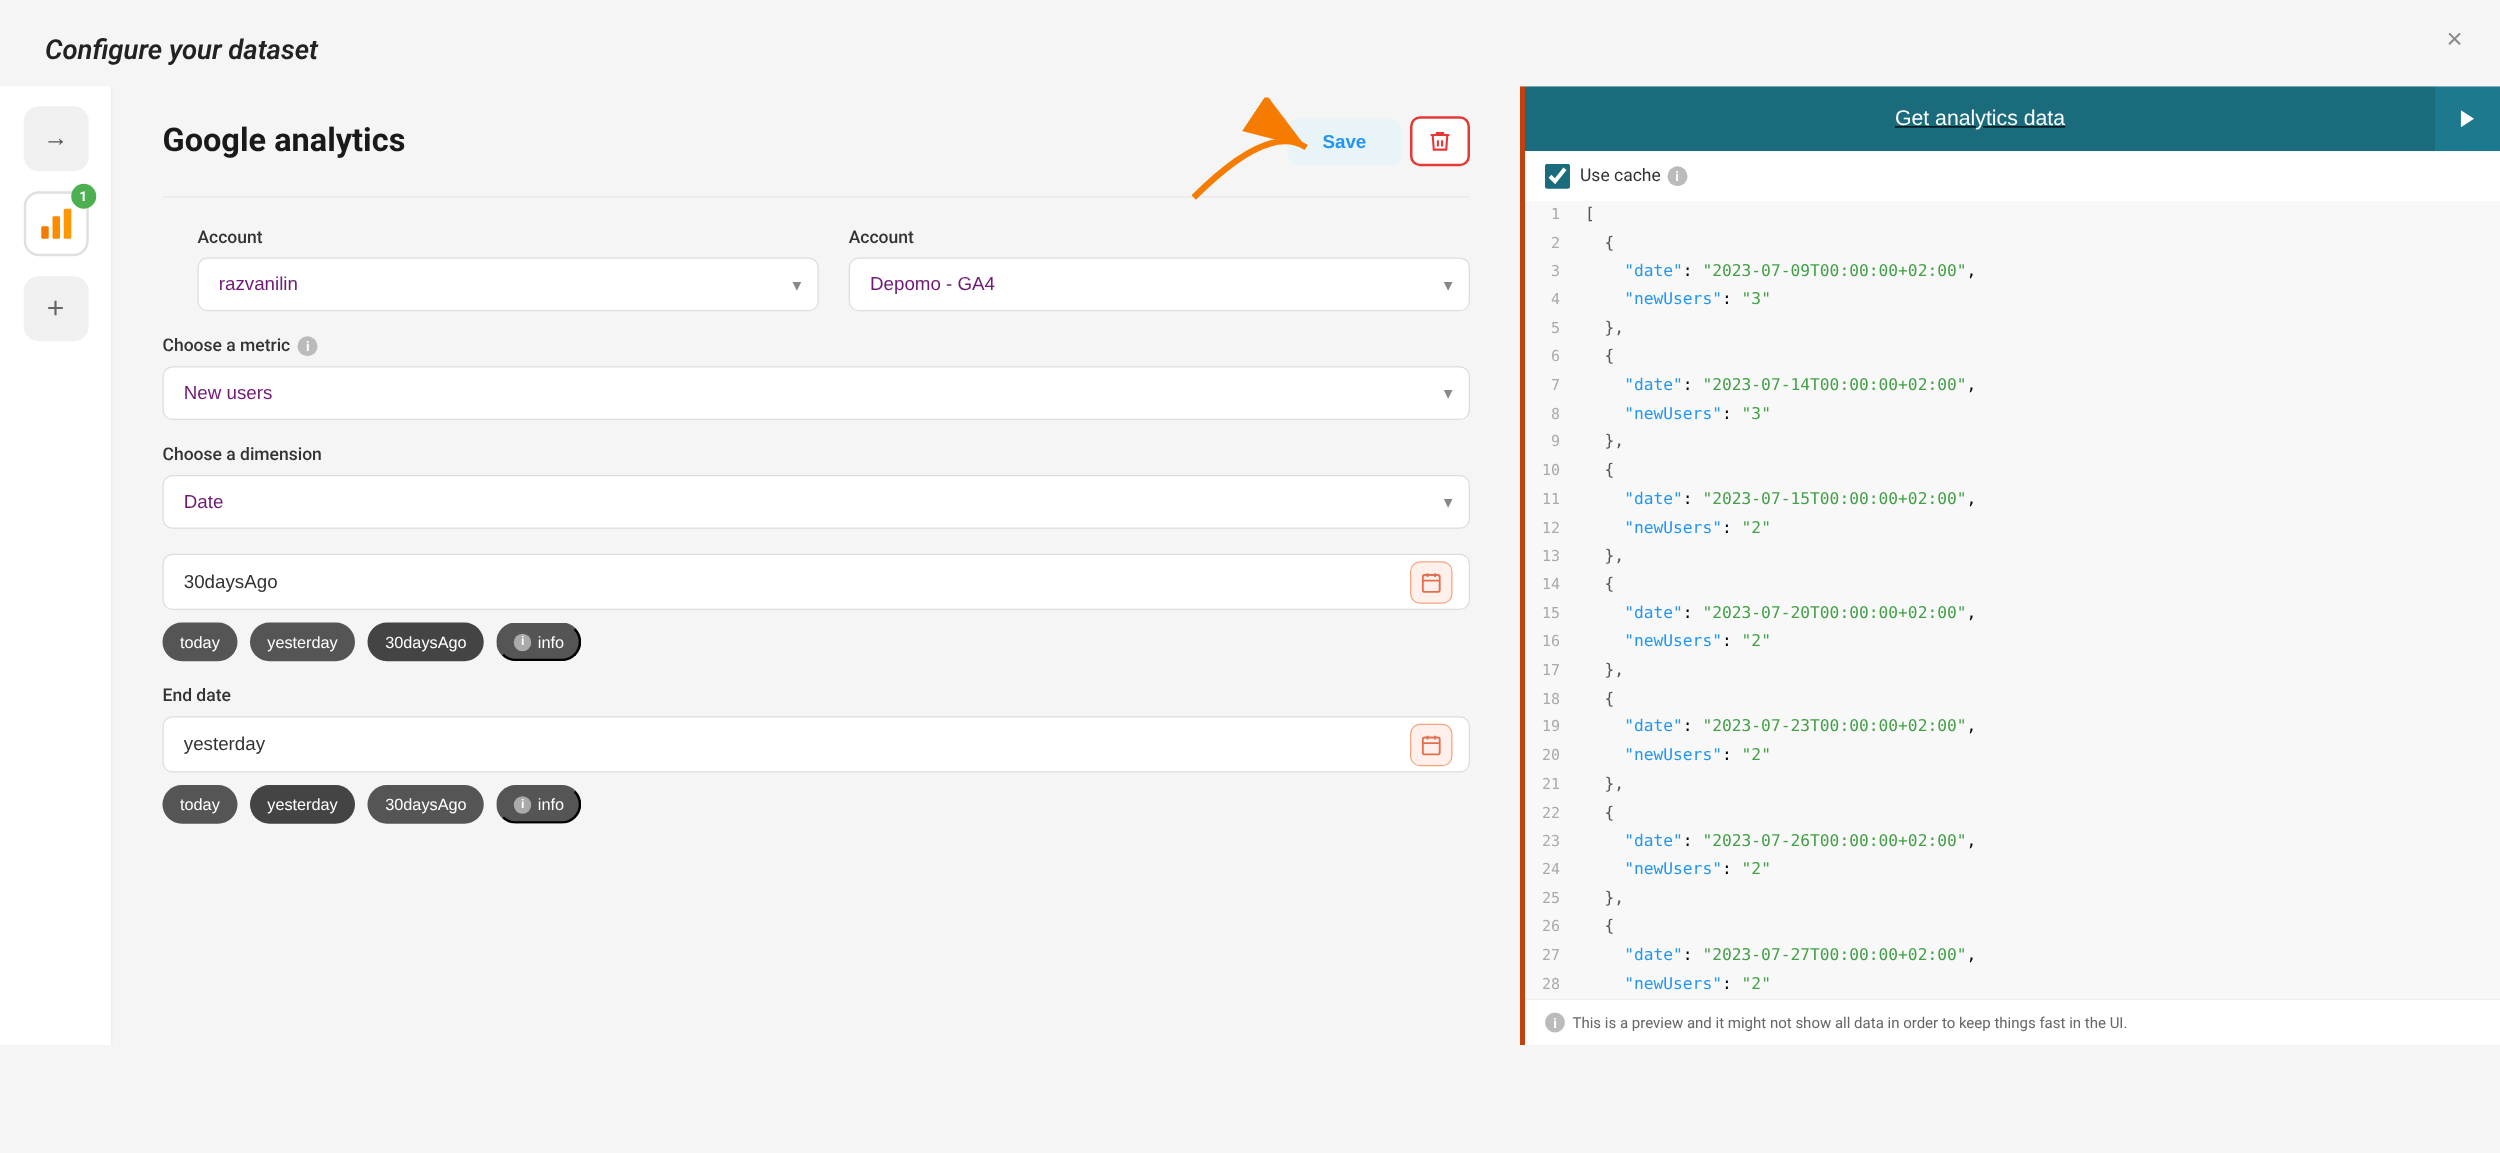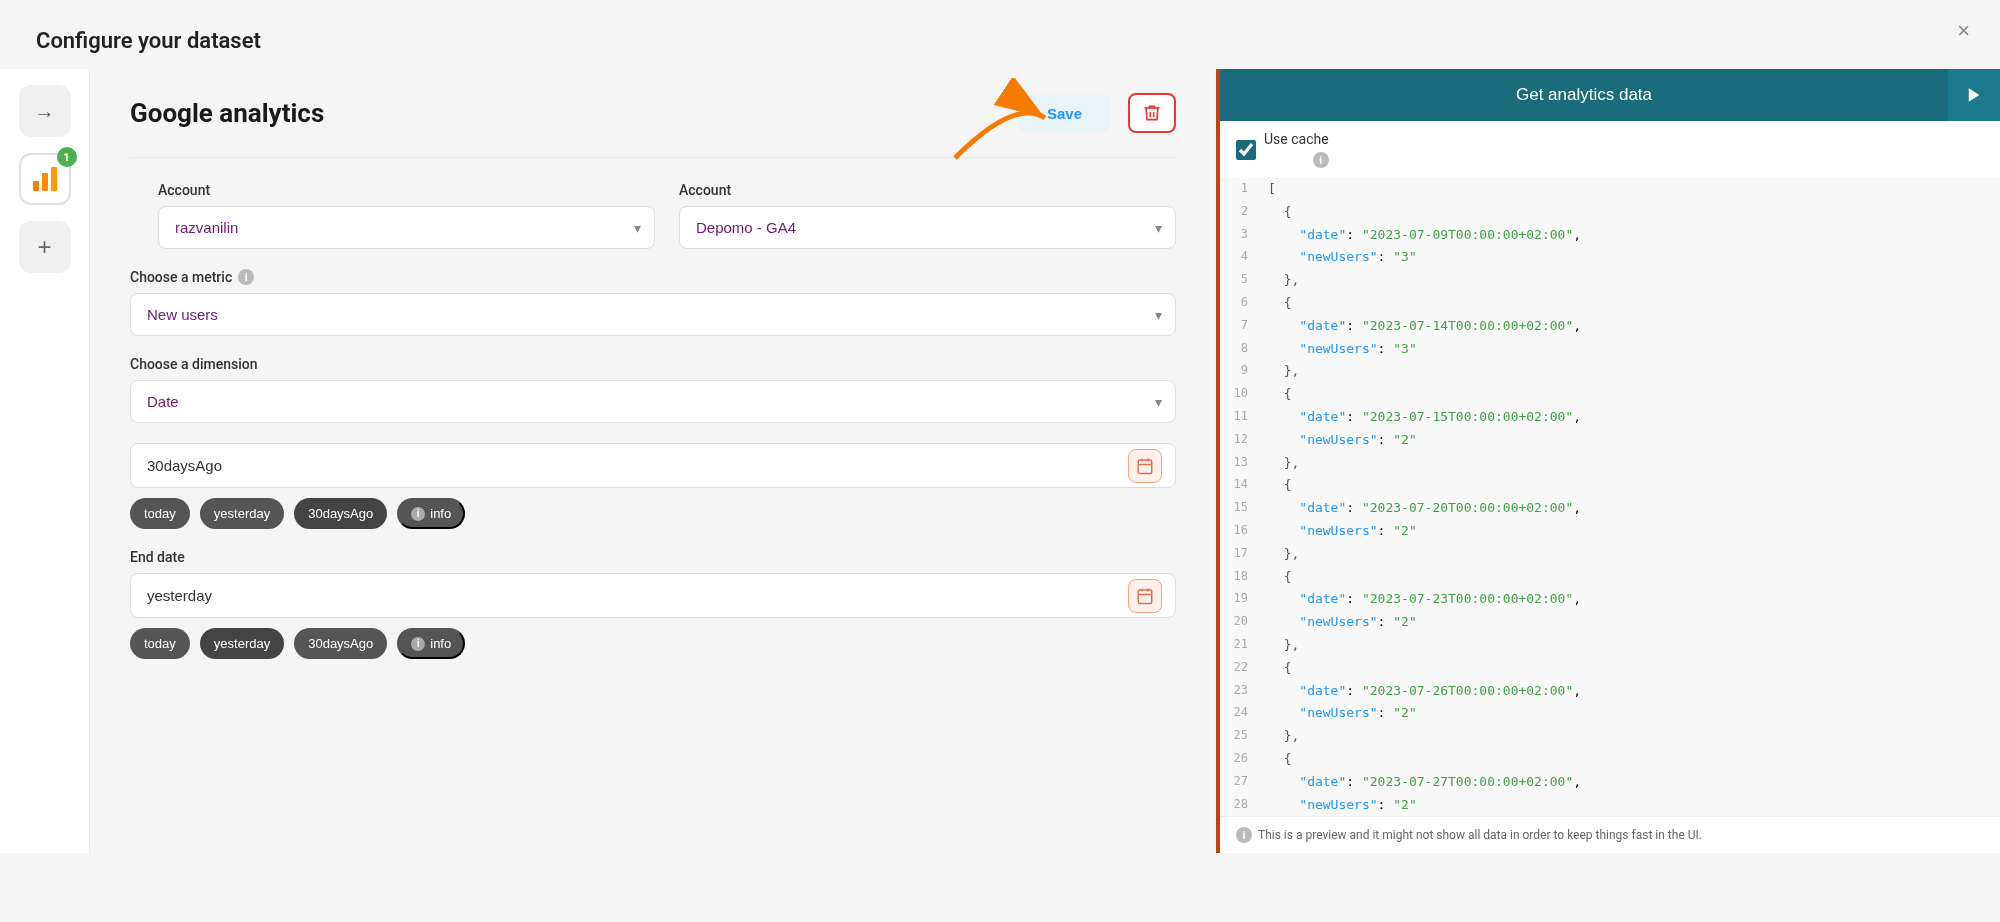--- a/index.html
+++ b/index.html
@@ -10,20 +10,21 @@
       height: 922px;
       overflow: hidden;
       position: relative;
     }
 
     .page-title {
       font-size: 22px;
       font-weight: 600;
       color: #222;
       padding: 28px 36px 16px 36px;
+      font-style: italic;
     }
 
     .close-btn {
       position: absolute;
       top: 18px;
       right: 30px;
       font-size: 22px;
       color: #888;
       cursor: pointer;
       background: none;
@@ -125,21 +126,21 @@
     }
 
     .section-title {
       font-size: 26px;
       font-weight: 700;
       color: #1a1a1a;
     }
 
     .header-actions {
       display: flex;
-      gap: 18px;
+      gap: 7px;
       align-items: center;
     }
 
     .save-btn {
       background: #e8f4f8;
       color: #2196F3;
       border: none;
       border-radius: 8px;
       padding: 10px 28px;
       font-size: 15px;
@@ -310,20 +311,21 @@
       background: #fff;
       display: flex;
       flex-direction: column;
     }
 
     .right-panel-header {
       display: flex;
       align-items: center;
       justify-content: space-between;
       padding: 0;
+      text-decoration: underline;
     }
 
     .get-data-btn {
       background: #1a6b7c;
       color: #fff;
       border: none;
       padding: 16px 32px;
       font-size: 17px;
       font-weight: 500;
       cursor: pointer;
@@ -358,23 +360,22 @@
     .use-cache-checkbox {
       width: 20px;
       height: 20px;
       accent-color: #1a6b7c;
     }
 
     .use-cache-label {
       font-size: 14px;
       color: #333;
       display: flex;
-      align-items: flex-end;
+      align-items: flex-start;
       gap: 5px;
-      flex-direction: column;
     }
 
     .json-viewer {
       flex: 1;
       background: #f8f8f8;
       font-family: 'Consolas', 'Monaco', monospace;
       font-size: 13px;
       overflow-y: auto;
       padding: 0;
     }

